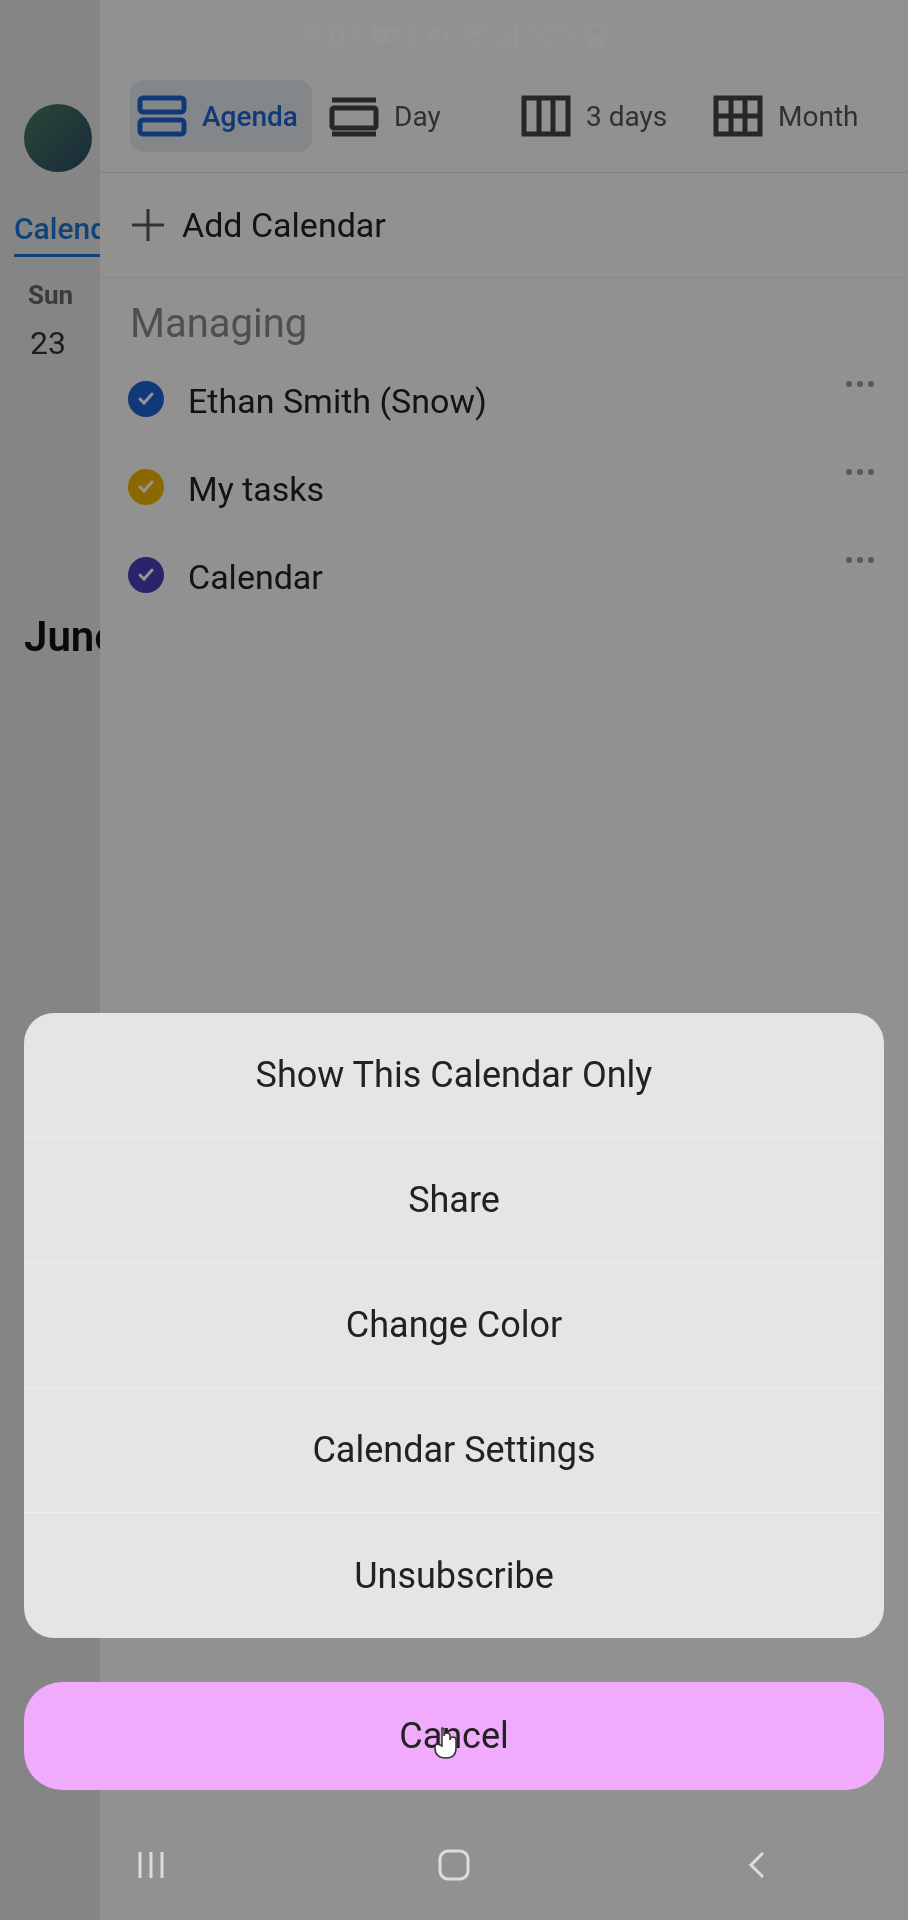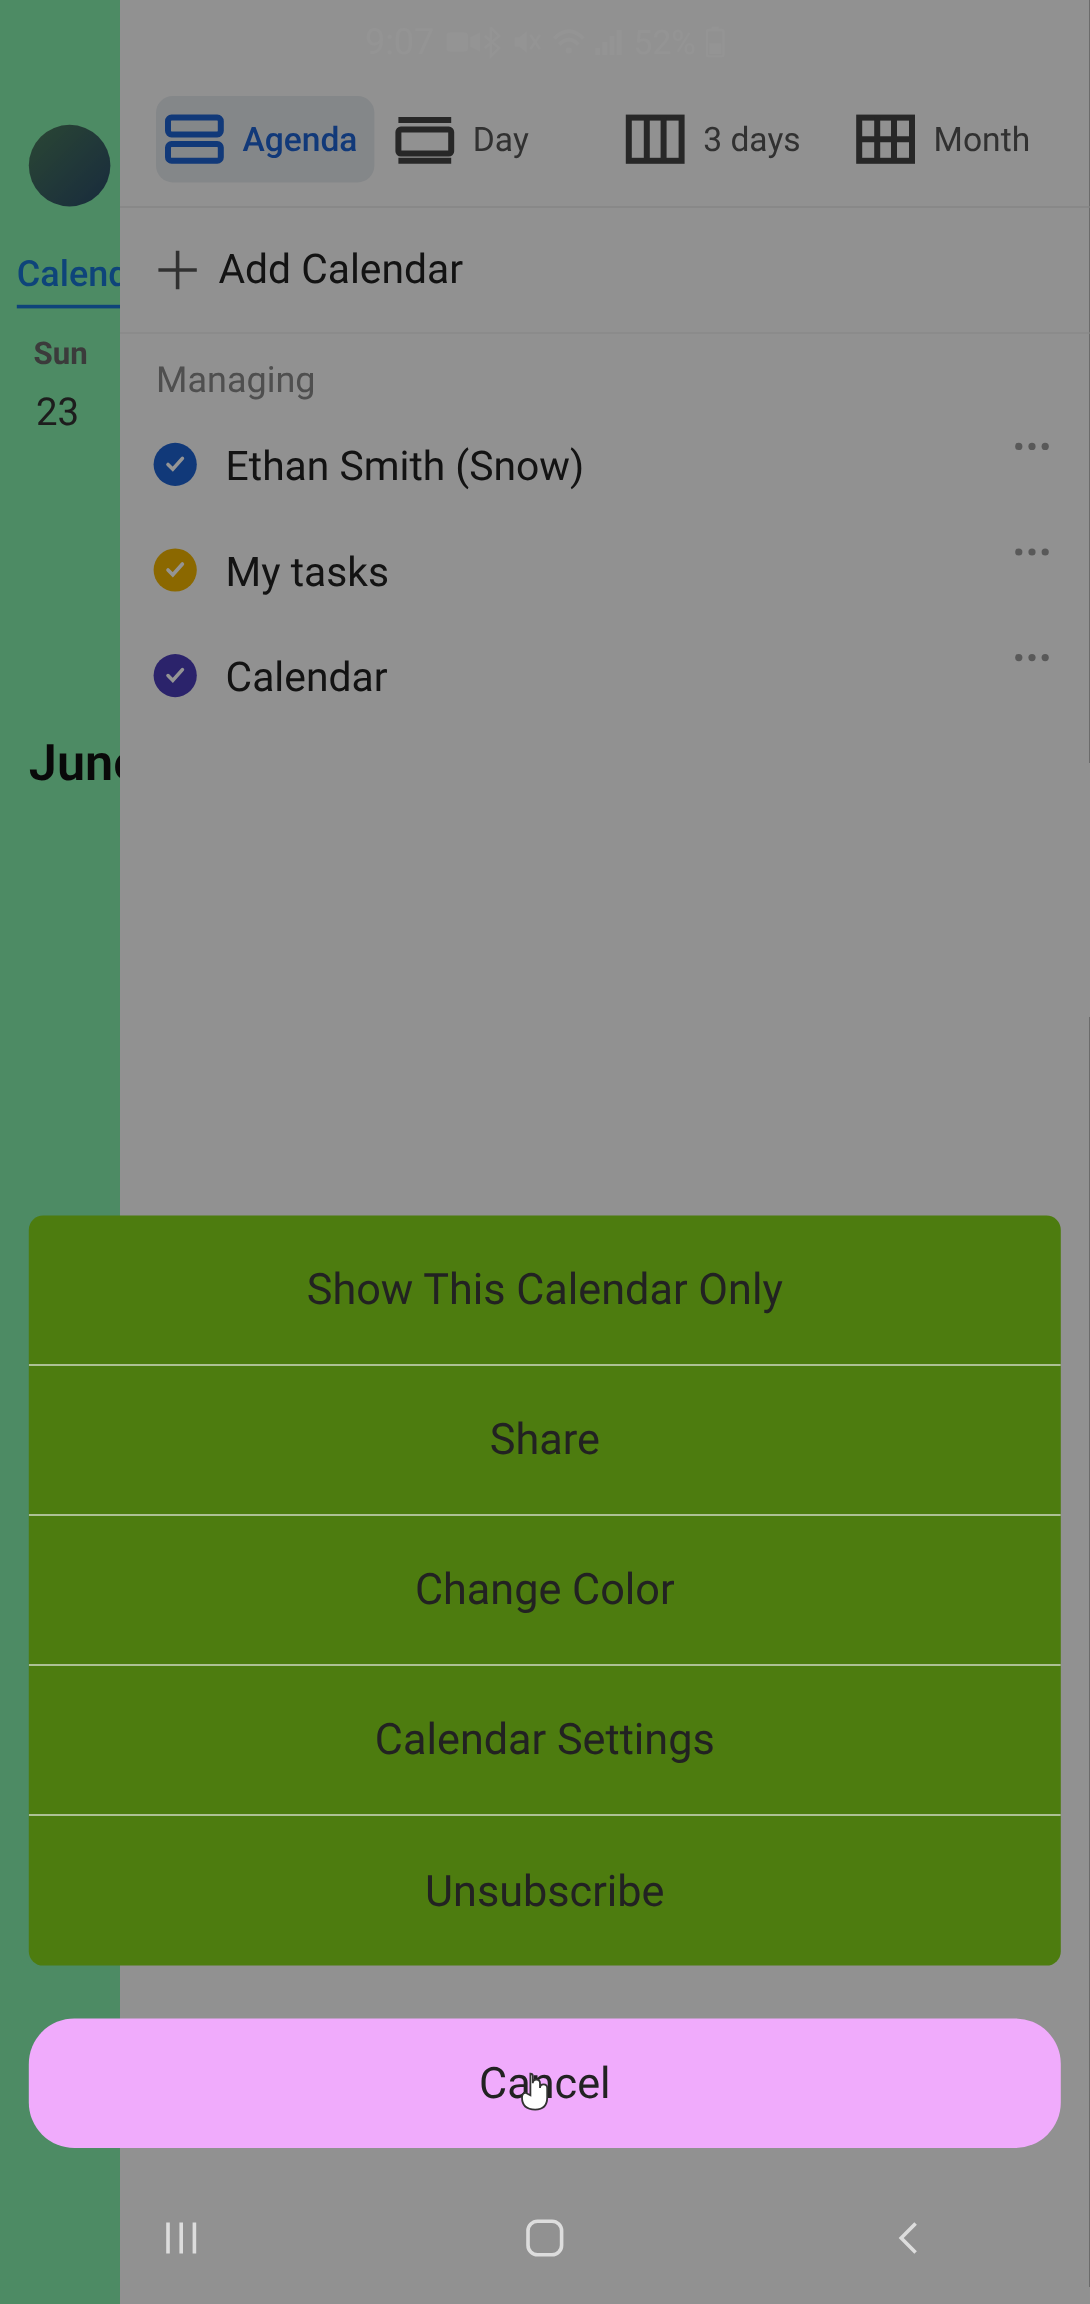--- a/index.html
+++ b/index.html
@@ -6,21 +6,21 @@
   body { width: 908px; height: 1920px; background: #000; position: relative; overflow: hidden; }
   
   .screen { position: absolute; inset: 0; display: flex; flex-direction: column; }
   
   
   .status-bar { height: 70px; display: flex; align-items: center; justify-content: center; padding: 0 30px; color: #fff; font-size: 30px; position: relative; z-index: 1; }
   .status-left { display: flex; align-items: center; gap: 10px; }
   .status-right { display: flex; align-items: center; gap: 8px; font-size: 28px; }
   
   
-  .bg-left { position: absolute; left: 0; top: 0; width: 100px; height: 100%; background: #86efac; }
+  .bg-left { position: absolute; left: 0; top: 0; width: 100px; height: 100%; background: #e5e5e5; }
   .bg-avatar { width: 68px; height: 68px; border-radius: 50%; background: linear-gradient(135deg, #4a7a5a, #2a4a6a); position: absolute; left: 24px; top: 104px; }
   .bg-calend { position: absolute; left: 14px; top: 211px; color: #1976d2; font-size: 30px; font-weight: 500; border-bottom: 3px solid #1976d2; padding-bottom: 8px; }
   .bg-sun { position: absolute; left: 28px; top: 280px; color: #666; font-size: 26px; text-align:center;font-weight:bold;}
   .bg-23 { position: absolute; left: 30px; top: 324px; color: #333; font-size: 32px; }
   .bg-june { position: absolute; left: 24px; top: 612px; color: #111; font-size: 42px; font-weight: 600; }
   
   
   .drawer { position: absolute; left: 100px; top: 0; right: 0; bottom: 0; background: #fafafa; }
   
   
@@ -30,37 +30,37 @@
   .view-tab-label { font-size: 28px; color: #555; }
   .view-tab.active .view-tab-label { color: #1e62d0; font-weight: 500; }
   .view-icon { width: 52px; height: 44px; }
   
   
   .add-row { display: flex; align-items: center; gap: 16px; padding: 32px 30px; border-bottom: 1px solid #e8e8e8; }
   .plus-icon { width: 36px; height: 36px; color: #555; }
   .add-label { font-size: 34px; color: #222; }
   
   
-  .section-header { padding: 22px 30px 10px; font-size: 30px; color: #888; }
+  .section-header { padding: 22px 30px 10px; font-size: 40px; color: #888; }
   
   
   .cal-list { }
   .cal-row { display: flex; padding: 24px 28px; gap: 24px; }
   .check-circle { width: 36px; height: 36px; border-radius: 50%; display: flex; align-items: center; justify-content: center; flex-shrink: 0; }
   .check-circle svg { width: 20px; height: 20px; }
   .cal-name { flex: 1; font-size: 34px; color: #222; }
   .more-dots { width: 40px; display: flex; justify-content: center; gap: 5px; }
   .more-dots span { width: 6px; height: 6px; background: #999; border-radius: 50%; }
   
   
   .overlay { position: absolute; inset: 0; background: rgba(0,0,0,0.42); z-index: 10; }
   
   
   .sheet-wrap { position: absolute; left: 24px; right: 24px; bottom: 130px; z-index: 20; }
-  .sheet { background: #4d7c0f; border-radius: 12px; overflow: hidden; }
+  .sheet { background: #e5e5e5; border-radius: 30px; overflow: hidden; }
   .sheet-item { height: 125px; display: flex; align-items: center; justify-content: center; font-size: 36px; color: #222; border-bottom: 1px solid #eee; }
   .sheet-item:last-child { border-bottom: none; }
   .cancel-btn { margin-top: 44px; background: #f0abfc; border-radius: 38px; height: 108px; display: flex; align-items: center; justify-content: center; font-size: 36px; color: #222; position: relative; }
   
   
   .cursor { position: absolute; width: 28px; height: 36px; pointer-events: none; z-index: 30; }
   
   
   .navbar { position: absolute; bottom: 0; left: 0; right: 0; height: 110px; display: flex; align-items: center; justify-content: space-around; z-index: 25; }
   .nav-btn { width: 50px; height: 50px; display: flex; align-items: center; justify-content: center; color: #ddd; }

